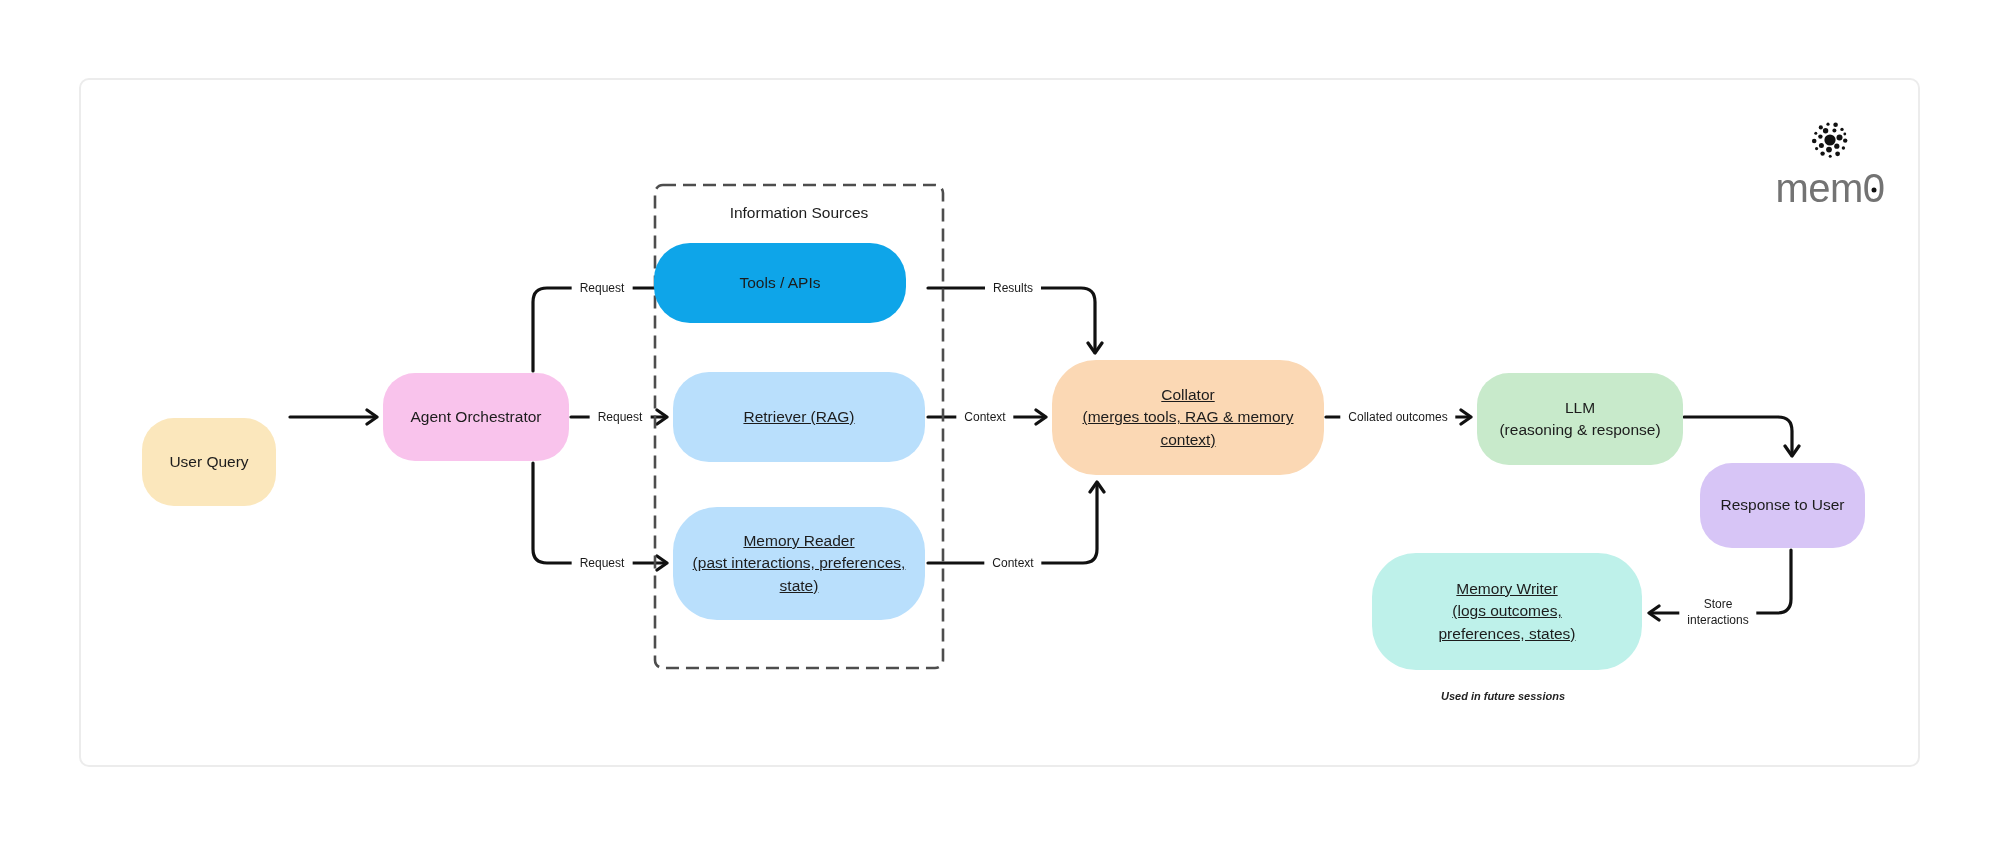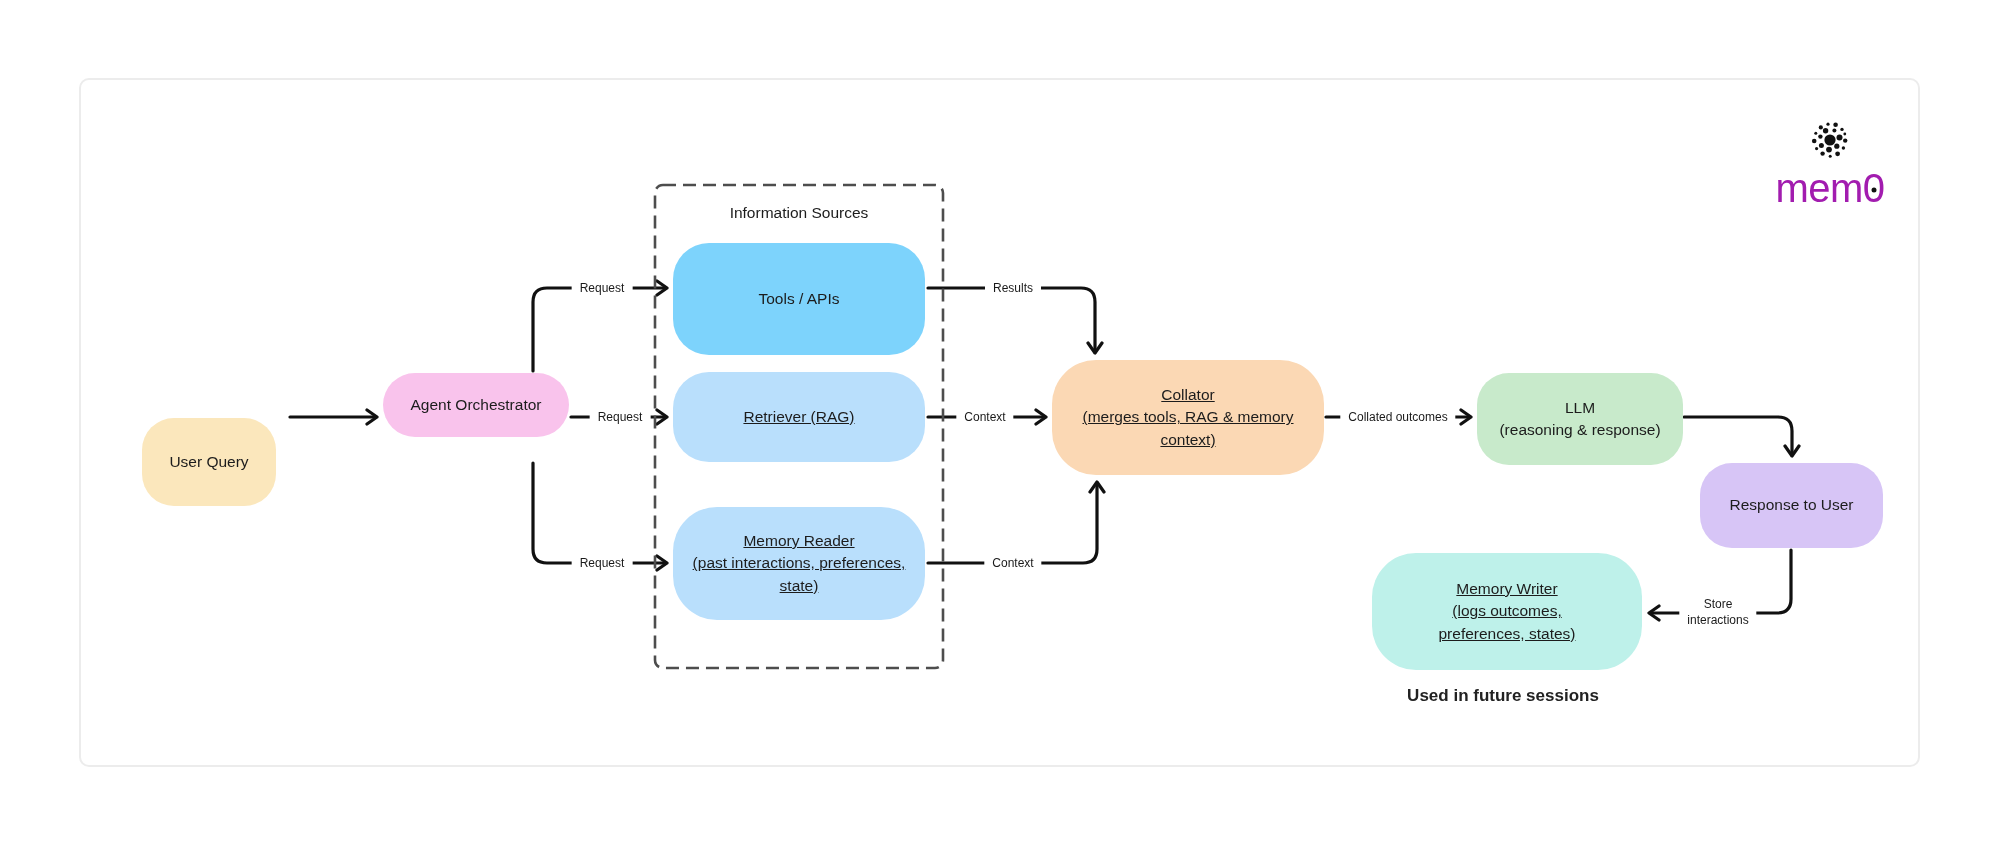--- a/index.html
+++ b/index.html
@@ -11,25 +11,25 @@
   .node{position:absolute;display:flex;align-items:center;justify-content:center;text-align:center;
         white-space:pre-line;color:#1c1c1c;font-size:15.5px;font-weight:500;line-height:1.45;
         box-sizing:border-box;padding:6px 14px;}
   .r-sm{border-radius:32px;}
   .r-lg{border-radius:44px;text-decoration:underline;}
   .group-title{position:absolute;transform:translate(-50%,-50%);font-size:15.5px;font-weight:500;
         color:#1c1c1c;white-space:nowrap;}
   .edge-label{position:absolute;transform:translate(-50%,-50%);background:#ffffff;
         padding:1px 8px;font-size:12px;color:#1a1a1a;white-space:pre-line;text-align:center;
         line-height:1.35;}
-  .note{position:absolute;transform:translate(-50%,-50%);font-size:17px;font-weight:600;
-        color:#222222;white-space:nowrap;}
+  .note{position:absolute;transform:translate(-50%,-50%);font-size:11px;font-weight:600;
+        color:#222222;white-space:nowrap;font-style:italic;}
   .logo{position:absolute;left:1770px;top:118px;width:120px;text-align:center;}
   .logo-icon{display:block;margin:0 auto 4px auto;}
-  .logo-word{font-size:40px;font-weight:500;letter-spacing:-0.5px;color:#a21caf;line-height:44px;}
+  .logo-word{font-size:40px;font-weight:500;letter-spacing:-0.5px;color:#737373;line-height:44px;}
   .m0-zero{position:relative;display:inline-block;}
   .m0-zero::after{content:'';position:absolute;left:50%;top:54%;width:5px;height:5px;
         border-radius:50%;background:#101010;transform:translate(-50%,-50%);}
 </style>
 </head>
 <body>
 
 <div class="canvas">
   <div class="card"></div>
 
@@ -51,38 +51,38 @@
       <path d="M1684,417 L1778,417 Q1792,417 1792,431 L1792,455" marker-end="url(#ah)"></path>
       <path d="M1791,550 L1791,599 Q1791,613 1777,613 L1650,613" marker-end="url(#ah)"></path>
     </g>
     <rect x="655" y="185" width="288" height="483" rx="8" stroke="#4d4d4d" stroke-width="2.6" stroke-dasharray="13 7" fill="none"></rect>
   </svg>
 
   <div class="group-title" style="left:799px;top:213px;text-align:right;">Information Sources</div>
 
   <div class="node r-sm" style="left: 142px; top: 373px; width: 134px; height: 88px; background: rgb(251, 231, 188); margin-top: 45px;">User Query</div>
 
-  <div class="node r-sm" style="left: 383px; top: 373px; width: 186px; height: 64px; background: rgb(249, 195, 236);">Agent Orchestrator</div>
+  <div class="node r-sm" style="left: 383px; top: 373px; width: 186px; height: 88px; background: rgb(249, 195, 236);">Agent Orchestrator</div>
 
-  <div class="node r-sm" style="left: 673px; top: 243px; width: 252px; height: 112px; border-radius: 36px; background: #7dd3fc;">Tools / APIs</div>
+  <div class="node r-sm" style="left: 654px; top: 243px; width: 252px; height: 80px; border-radius: 36px; background: #0ea5e9;">Tools / APIs</div>
 
   <div class="node r-sm" style="left: 673px; top: 372px; width: 252px; height: 90px; border-radius: 36px; background: rgb(185, 223, 252); text-decoration: underline;">Retriever (RAG)</div>
 
   <div class="node r-lg" style="left: 673px; top: 507px; width: 252px; height: 113px; background: rgb(185, 223, 252);">Memory Reader
 (past interactions, preferences,
 state)</div>
 
   <div class="node r-lg" style="left: 1052px; top: 360px; width: 272px; height: 115px; background: rgb(251, 216, 180);">Collator
 (merges tools, RAG &amp; memory
 context)</div>
 
   <div class="node r-sm" style="left: 1477px; top: 373px; width: 206px; height: 92px; background: rgb(200, 234, 203);">LLM
 (reasoning &amp; response)</div>
 
-  <div class="node r-sm" style="left: 1700px; top: 463px; width: 183px; height: 85px; background: rgb(215, 197, 246);">Response to User</div>
+  <div class="node r-sm" style="left: 1700px; top: 463px; width: 165px; height: 85px; background: rgb(215, 197, 246);">Response to User</div>
 
   <div class="node r-lg" style="left: 1372px; top: 553px; width: 270px; height: 117px; background: rgb(190, 241, 234);">Memory Writer
 (logs outcomes,
 preferences, states)</div>
 
   <div class="edge-label" style="left:602px;top:288px;">Request</div>
   <div class="edge-label" style="left:620px;top:417px;">Request</div>
   <div class="edge-label" style="left:602px;top:563px;">Request</div>
   <div class="edge-label" style="left:1013px;top:288px;">Results</div>
   <div class="edge-label" style="left:985px;top:417px;">Context</div>

